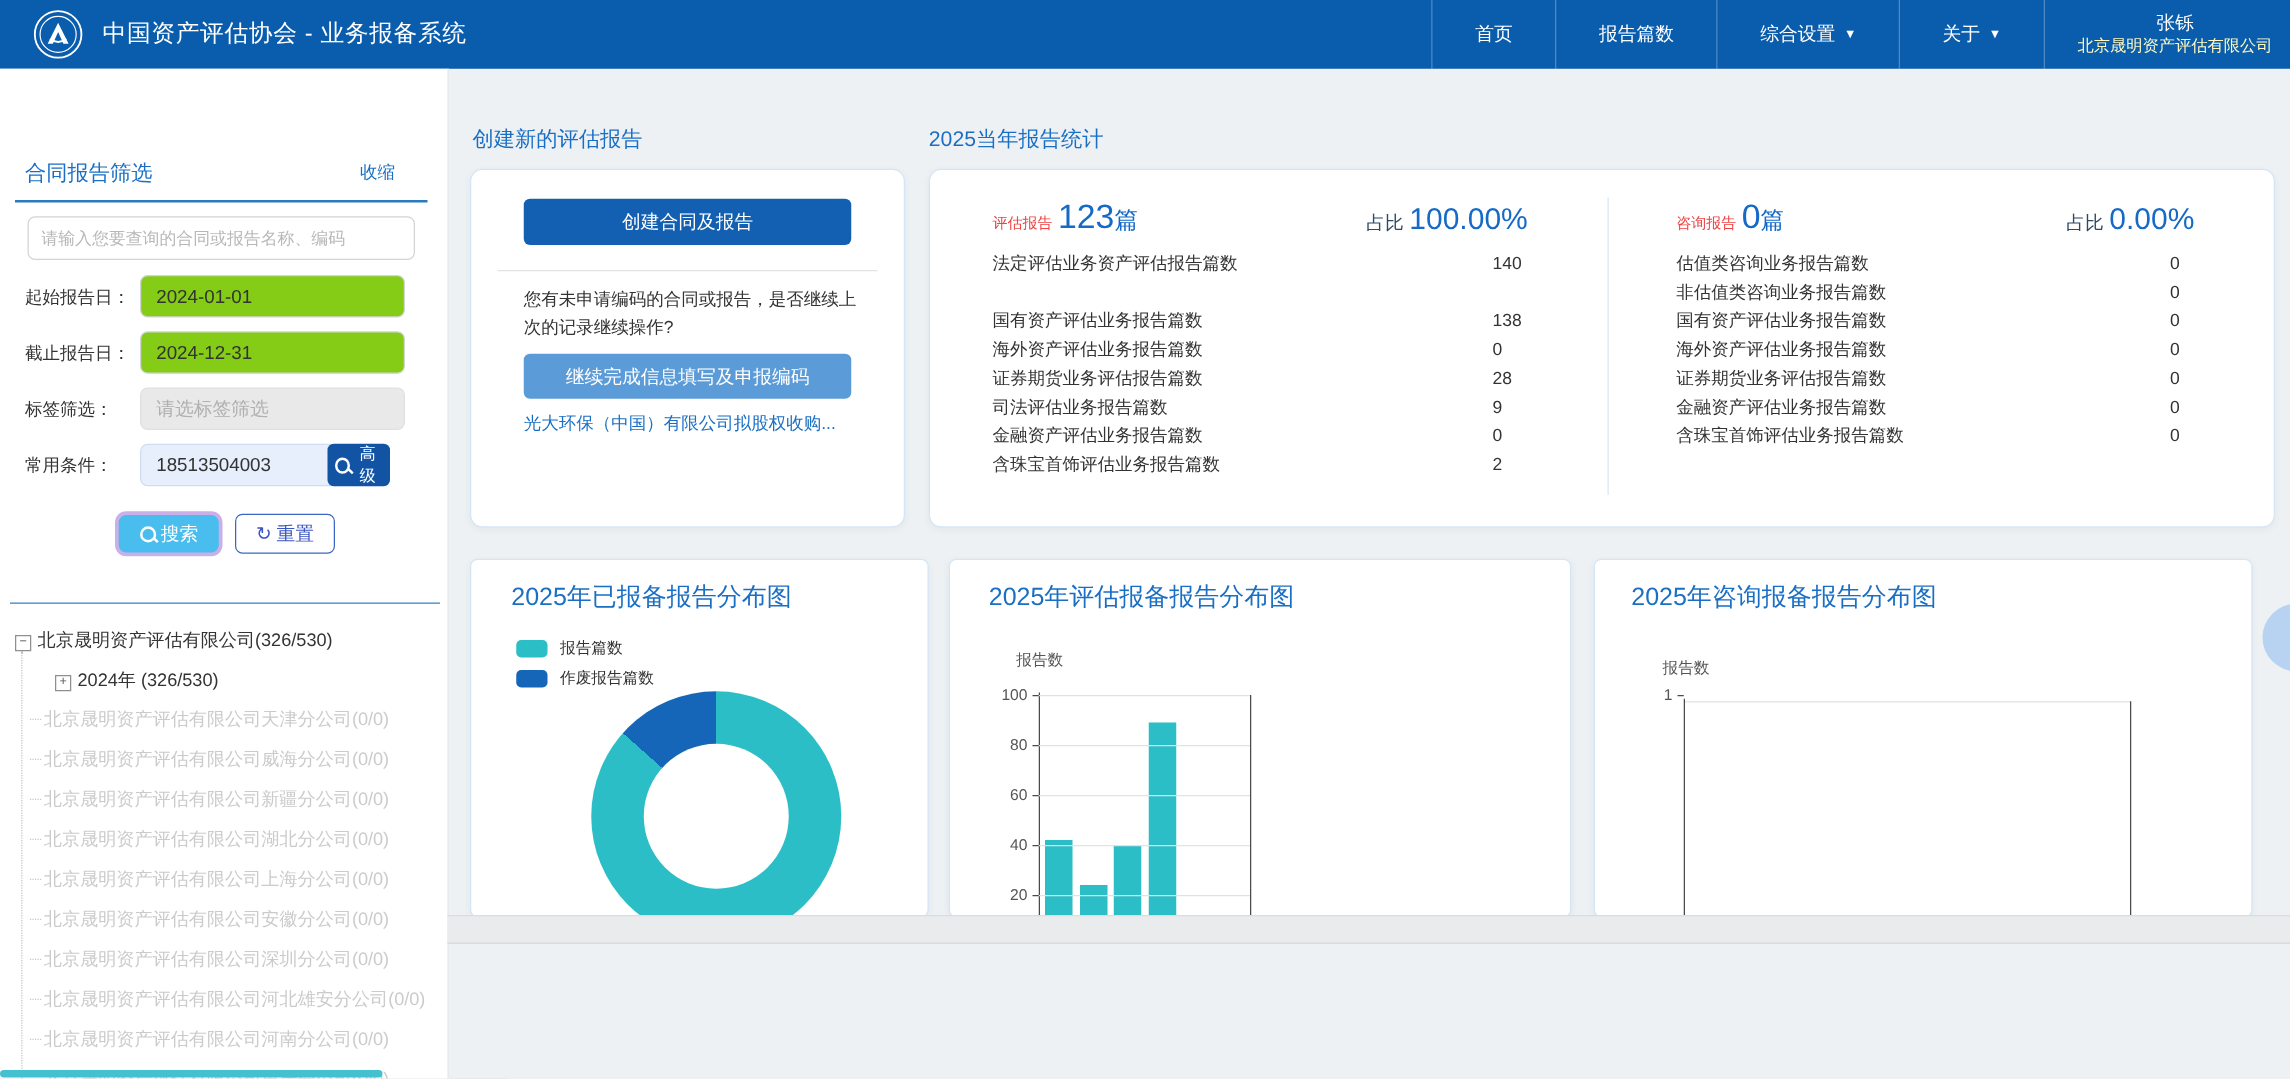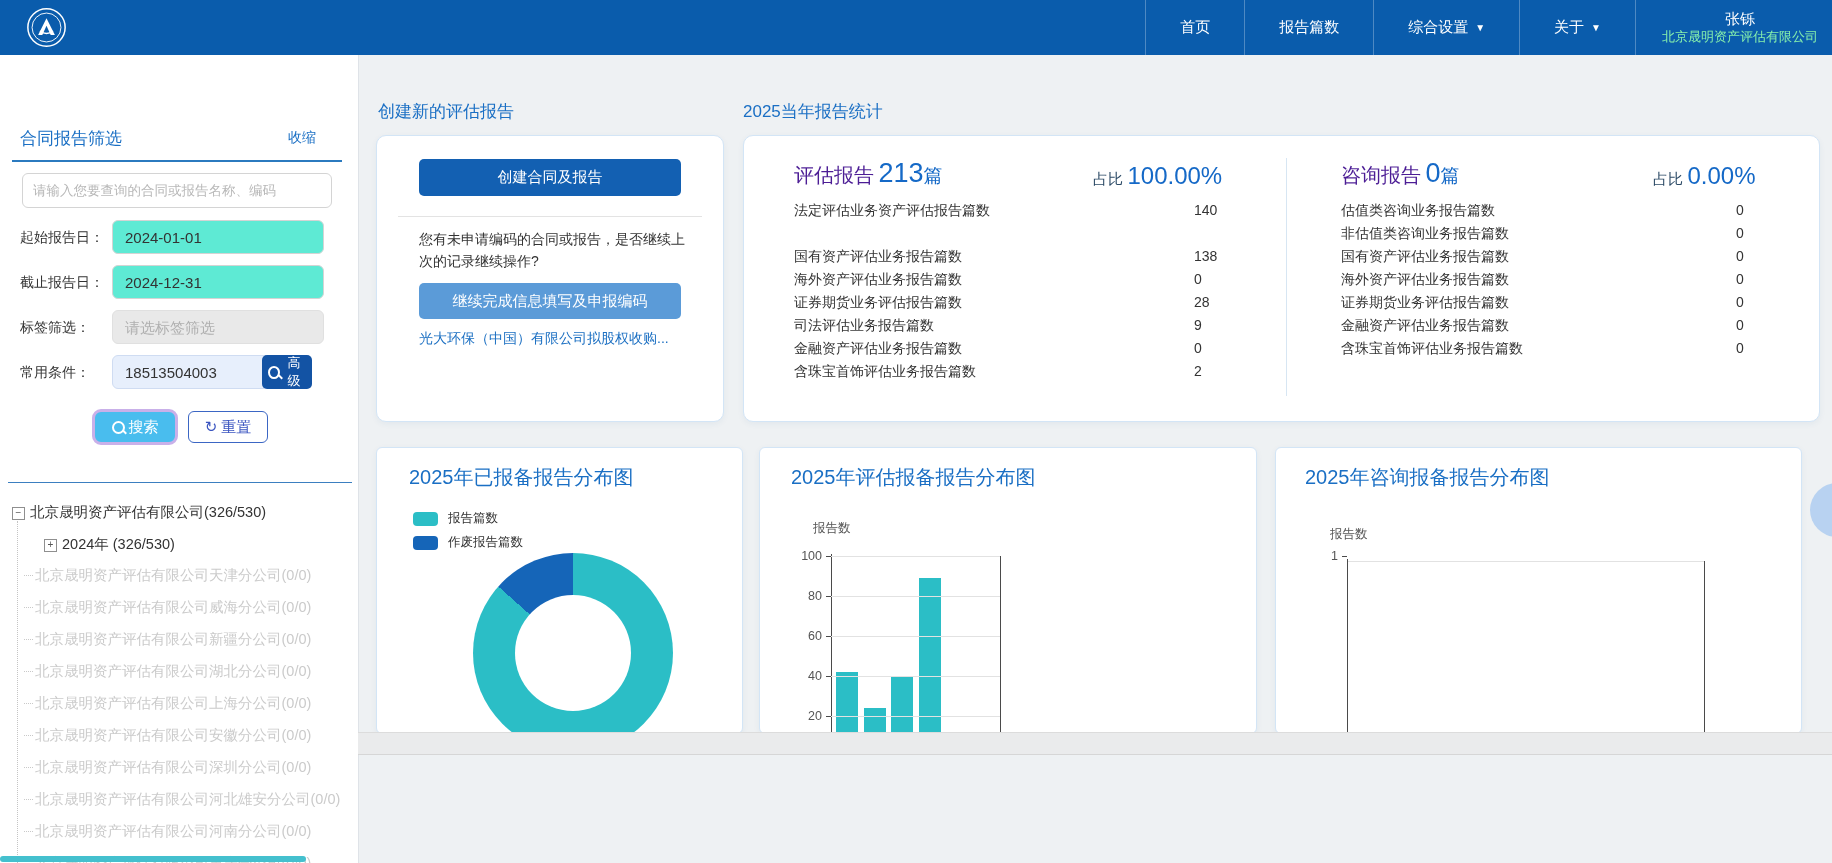--- a/index.html
+++ b/index.html
@@ -7,31 +7,31 @@
 
   
   .navbar{position:absolute;left:0;top:0;width:1832px;height:55px;background:#0a5cac;display:flex;align-items:center;}
   .logo{position:absolute;left:26px;top:7px;width:41px;height:41px;}
   .nav-title{position:absolute;left:82px;top:0;height:55px;line-height:55px;color:#fff;font-size:19px;letter-spacing:.5px;}
   .nav-right{position:absolute;right:0;top:0;height:55px;display:flex;align-items:stretch;}
   .nav-item{position:relative;display:flex;align-items:center;padding:0 34px;color:#fff;font-size:15px;cursor:pointer;border-left:1px solid rgba(255,255,255,.28);}
   .nav-item .caret{margin-left:7px;font-size:10px;color:#fff;}
   .nav-user{display:flex;flex-direction:column;justify-content:center;align-items:center;padding:0 14px 0 26px;border-left:1px solid rgba(255,255,255,.28);}
   .nav-user .uname{color:#fff;font-size:15px;line-height:19px;}
-  .nav-user .ucorp{color:#86efac;font-size:13px;line-height:18px;}
+  .nav-user .ucorp{color:#fef9c3;font-size:13px;line-height:18px;}
 
   
   .sidebar{position:absolute;left:0;top:55px;width:358px;height:808px;background:#fff;border-right:1px solid #dfe3e8;}
   .sb-head{position:absolute;left:20px;top:72px;font-size:17px;color:#1a6fc4;}
   .sb-collapse{position:absolute;right:42px;top:74px;font-size:14px;color:#1a6fc4;cursor:pointer;}
   .sb-rule{position:absolute;left:12px;top:105px;width:330px;height:0;border-top:2px solid #2b7abf;}
   .sb-search{position:absolute;left:22px;top:118px;width:288px;height:33px;border:1px solid #d4d4d4;border-radius:6px;font-size:13.5px;color:#444;padding:0 10px;outline:none;}
   .sb-search::placeholder{color:#b8b8b8;}
   .frow-label{position:absolute;left:20px;font-size:14px;color:#333;}
-  .finput{position:absolute;left:112px;width:186px;height:32px;border:1px solid #d4d4d4;border-radius:6px;font-size:15px;color:#333;padding:0 12px;outline:none;background:#5eead4;}
+  .finput{position:absolute;left:112px;width:186px;height:32px;border:1px solid #d4d4d4;border-radius:6px;font-size:15px;color:#333;padding:0 12px;outline:none;background:#84cc16;}
   .finput.disabled{background:#e9e9e9;border-color:#e0e0e0;color:#aaa;}
   .finput.disabled::placeholder{color:#b0b0b0;}
   .finput.blue{background:#e7effc;border-color:#cfdcf2;width:132px;}
   .btn-adv{position:absolute;left:262px;top:300px;width:50px;height:34px;background:#1353a4;border:none;border-radius:5px;color:#fff;font-size:13px;cursor:pointer;display:flex;align-items:center;justify-content:center;gap:2px;}
   .btn-search{position:absolute;left:92px;top:354px;width:86px;height:36px;background:#49bdee;border:3px solid #c9b0e9;border-radius:9px;color:#fff;font-size:15px;cursor:pointer;display:flex;align-items:center;justify-content:center;gap:4px;}
   .btn-reset{position:absolute;left:188px;top:356px;width:80px;height:32px;background:#fff;border:1px solid #3b66c4;border-radius:6px;color:#3b55c0;font-size:15px;cursor:pointer;display:flex;align-items:center;justify-content:center;gap:4px;}
   .sb-rule2{position:absolute;left:8px;top:427px;width:344px;height:0;border-top:1px solid #3b7fc0;}
   .mag{display:inline-block;width:9px;height:9px;border:2px solid #fff;border-radius:50%;position:relative;}
   .mag:after{content:"";position:absolute;left:8px;top:8px;width:5px;height:2px;background:#fff;transform:rotate(45deg);}
   .tree{position:absolute;left:0;top:438px;width:358px;height:412px;font-size:14.5px;}
@@ -52,21 +52,21 @@
 
   
   .btn-create{position:absolute;left:42px;top:23px;width:262px;height:37px;background:#1360b2;border:none;border-radius:5px;color:#fff;font-size:15px;cursor:pointer;}
   .cc-rule{position:absolute;left:21px;top:80px;width:304px;border-top:1px solid #e3e3e3;}
   .cc-text{position:absolute;left:42px;top:92px;width:268px;font-size:14px;color:#333;line-height:22px;}
   .btn-continue{position:absolute;left:42px;top:147px;width:262px;height:36px;background:#5b9bd8;border:none;border-radius:5px;color:#fff;font-size:15px;cursor:pointer;}
   .cc-link{position:absolute;left:42px;top:194px;width:280px;font-size:14px;color:#1b6fc2;cursor:pointer;white-space:nowrap;overflow:hidden;}
 
   
   .stat-head{position:absolute;top:22px;white-space:nowrap;}
-  .stat-head .hl{font-size:20px;color:#4c1d95;}
+  .stat-head .hl{font-size:12px;color:#ef4444;}
   .stat-head .hn{font-size:27px;color:#1569c7;}
   .stat-head .hu{font-size:19px;color:#1569c7;}
   .ratio{position:absolute;top:26px;white-space:nowrap;}
   .ratio .rl{font-size:15px;color:#2c4a66;}
   .ratio .rn{font-size:24px;color:#1569c7;}
   .srow{position:absolute;height:20px;font-size:14px;color:#333;}
   .srow .slabel{position:absolute;left:0;top:0;white-space:nowrap;}
   .srow .sval{position:absolute;top:0;text-align:left;}
   .stat-div{position:absolute;top:22px;height:238px;border-left:1px solid #d7e6f3;}
 
@@ -100,20 +100,21 @@
 
 <div id="app">
 
   <div class="navbar">
     <svg class="logo" viewBox="0 0 44 44">
       <circle cx="22" cy="22" r="20" fill="none" stroke="#fff" stroke-width="1.6"></circle>
       <circle cx="22" cy="22" r="15.5" fill="none" stroke="#fff" stroke-width="1"></circle>
       <path d="M13 30 L22 12 L31 30 L26.5 30 L22 20 L17.5 30 Z" fill="#fff"></path>
       <path d="M15 26 Q22 31 29 26" fill="none" stroke="#fff" stroke-width="1.6"></path>
     </svg>
+    <div class="nav-title">中国资产评估协会 - 业务报备系统</div>
     <div class="nav-right">
       <div class="nav-item">
           <span>首页</span>
         </div>
       <div class="nav-item">
           <span>报告篇数</span>
         </div>
       <div class="nav-item">
           <span>综合设置</span>
           <span class="caret">▼</span>
@@ -190,21 +191,21 @@
     <div class="cc-rule"></div>
     <div class="cc-text">您有未申请编码的合同或报告，是否继续上次的记录继续操作?</div>
     <button class="btn-continue">继续完成信息填写及申报编码</button>
     <div class="cc-link">光大环保（中国）有限公司拟股权收购...</div>
   </div>
 
   <div class="card" style="left:743px;top:135px;width:1075px;height:285px">
 
     <div class="stat-head" style="left:50px">
       <span class="hl">评估报告</span>
-      <span class="hn">213</span><span class="hu">篇</span>
+      <span class="hn">123</span><span class="hu">篇</span>
     </div>
     <div class="ratio" style="left:349px">
       <span class="rl">占比</span>
       <span class="rn">100.00%</span>
     </div>
     <div class="srow" style="left:50px;top:66px;width:460px">
         <span class="slabel">法定评估业务资产评估报告篇数</span>
         <span class="sval" style="left:400px;width:60px">140</span>
       </div>
     <div class="srow" style="left:50px;top:112px;width:460px">

